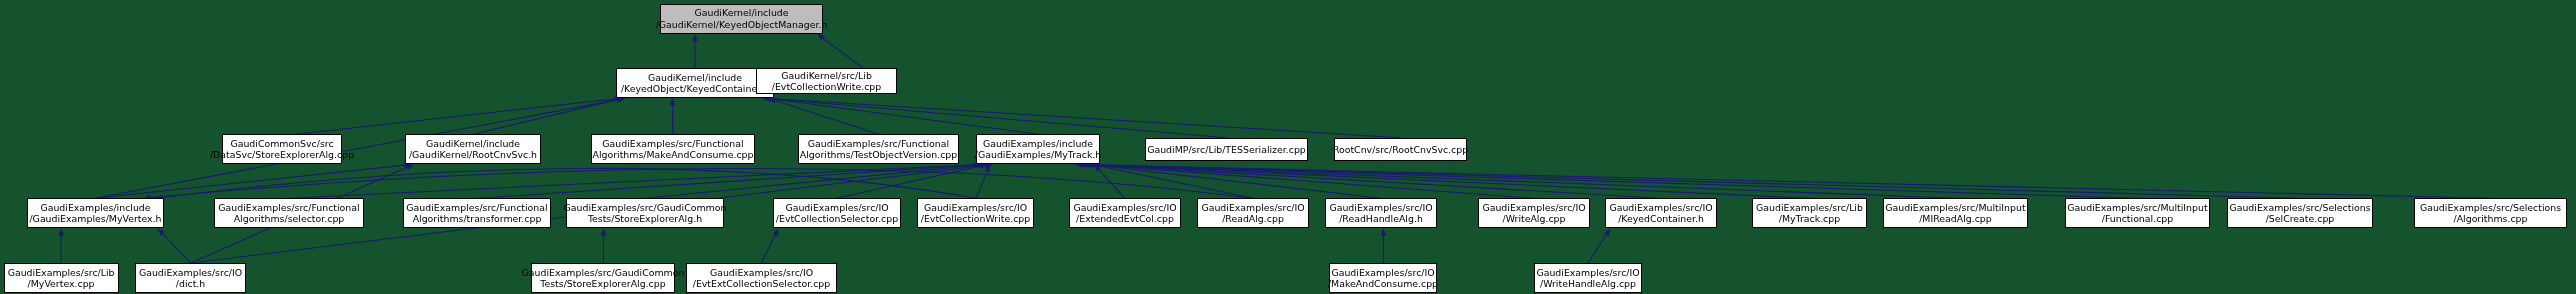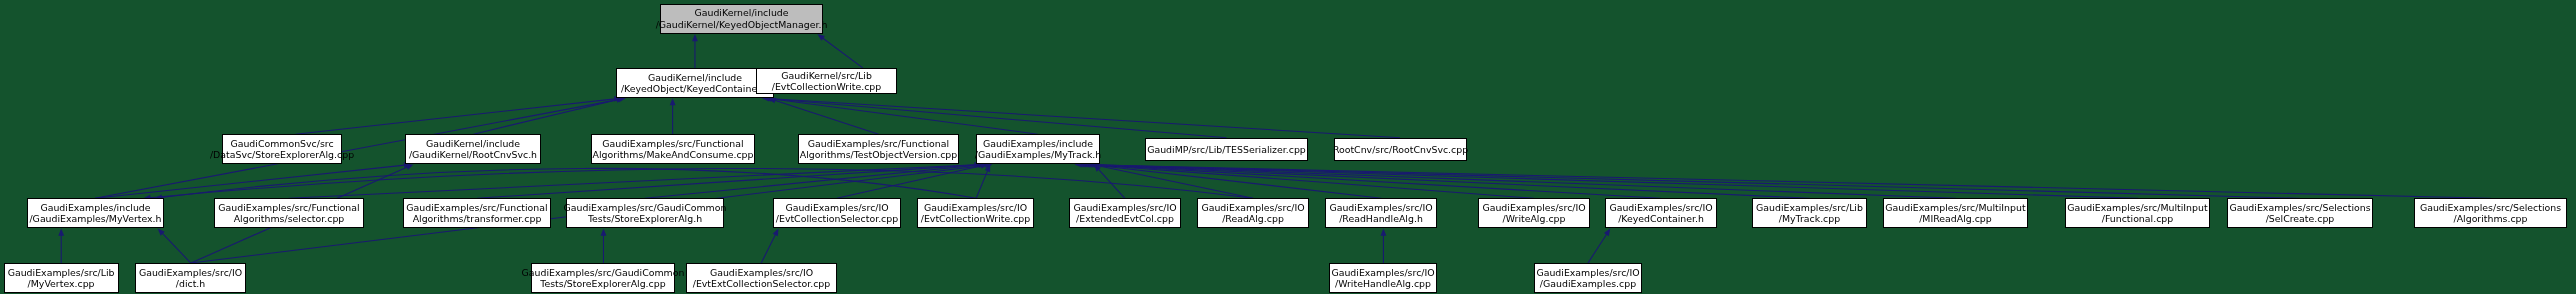--- a/index.html
+++ b/index.html
@@ -217,20 +217,20 @@
     <div class="node" style="left: 531px; top: 263px; width: 144px; height: 30px;">
       <span>GaudiExamples/src/GaudiCommon</span>
       <span>Tests/StoreExplorerAlg.cpp</span>
     </div>
     <div class="node" style="left: 686px; top: 263px; width: 151px; height: 30px;">
       <span>GaudiExamples/src/IO</span>
       <span>/EvtExtCollectionSelector.cpp</span>
     </div>
     <div class="node" style="left: 1329px; top: 263px; width: 108px; height: 30px;">
       <span>GaudiExamples/src/IO</span>
+      <span>/MakeAndConsume.cpp</span>
+    </div>
+    <div class="node" style="left: 1534px; top: 263px; width: 108px; height: 30px;">
+      <span>GaudiExamples/src/IO</span>
       <span>/WriteHandleAlg.cpp</span>
     </div>
-    <div class="node" style="left: 1534px; top: 263px; width: 108px; height: 30px;">
-      <span>GaudiExamples/src/IO</span>
-      <span>/GaudiExamples.cpp</span>
-    </div>
   </div>
 
 
 </body></html>

